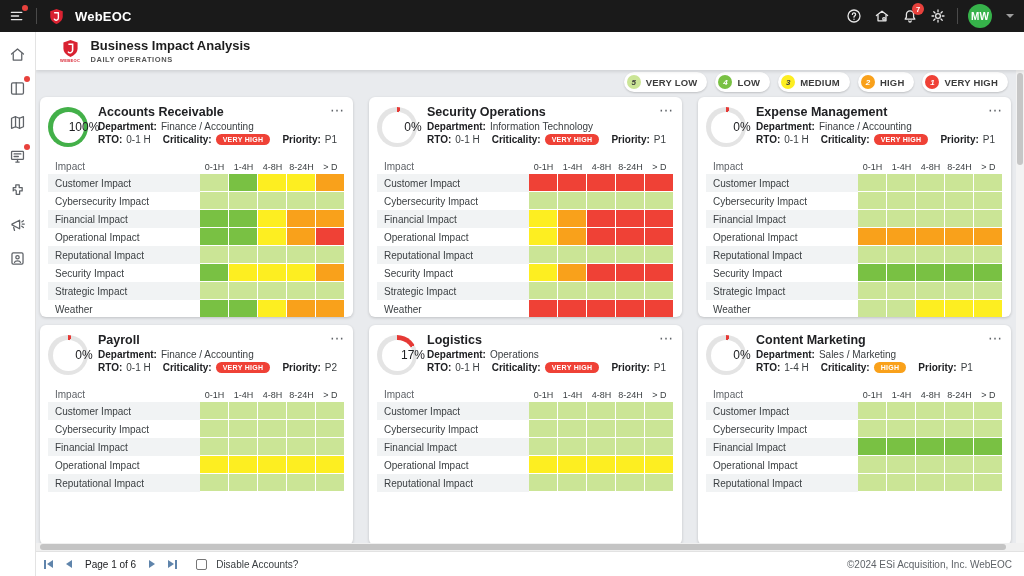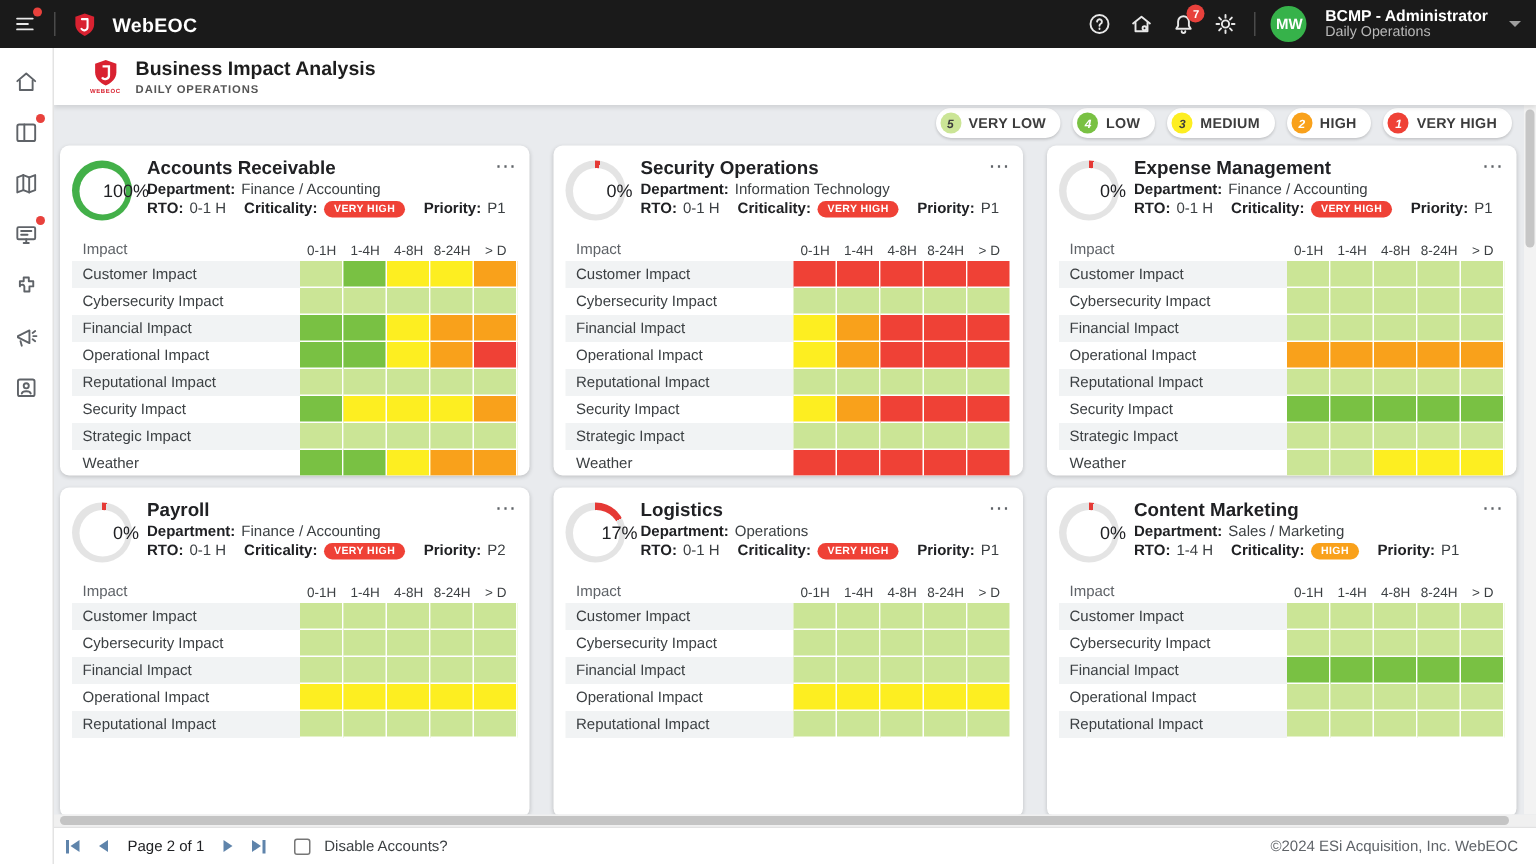--- a/index.html
+++ b/index.html
@@ -139,24 +139,20 @@
         <span class="badge">7</span>
       </span>
       <span class="tb-icon">
         <svg width="16" height="16" viewBox="0 0 20 20">
             <circle cx="10" cy="10" r="3"></circle>
             <path d="M10 2.5v2.2M10 15.3v2.2M2.5 10h2.2M15.3 10h2.2M4.7 4.7l1.6 1.6M13.7 13.7l1.6 1.6M15.3 4.7l-1.6 1.6M6.3 13.7l-1.6 1.6"></path>
           </svg>
       </span>
       <span class="tb-divider"></span>
       <span class="avatar">MW</span>
-      <span class="acct">
-        <div class="nm">BCMP - Administrator</div>
-        <div class="rl">Daily Operations</div>
-      </span>
       <i class="caret"></i>
     </div>
   </header>
 
   <aside class="sidebar">
       <span class="sb-item">
         <svg width="17" height="17" viewBox="0 0 20 20">
           <path d="M3 9.5L10 3.5l7 6"></path>
           <path d="M5 9v7.5h10V9"></path>
         </svg>
@@ -797,21 +793,21 @@
 
     <footer class="footer">
       <div class="pager">
         <span class="pbtn">
             <i class="bar"></i>
             <i class="tri-l"></i>
           </span>
         <span class="pbtn">
             <i class="tri-l"></i>
           </span>
-        <span class="ptext">Page 2 of 1</span>
+        <span class="ptext">Page 1 of 6</span>
         <span class="pbtn">
             <i class="tri-r"></i>
           </span>
         <span class="pbtn">
             <i class="tri-r"></i>
             <i class="bar"></i>
           </span>
         <span class="chk"></span>
         <span class="chklabel">Disable Accounts?</span>
       </div>

